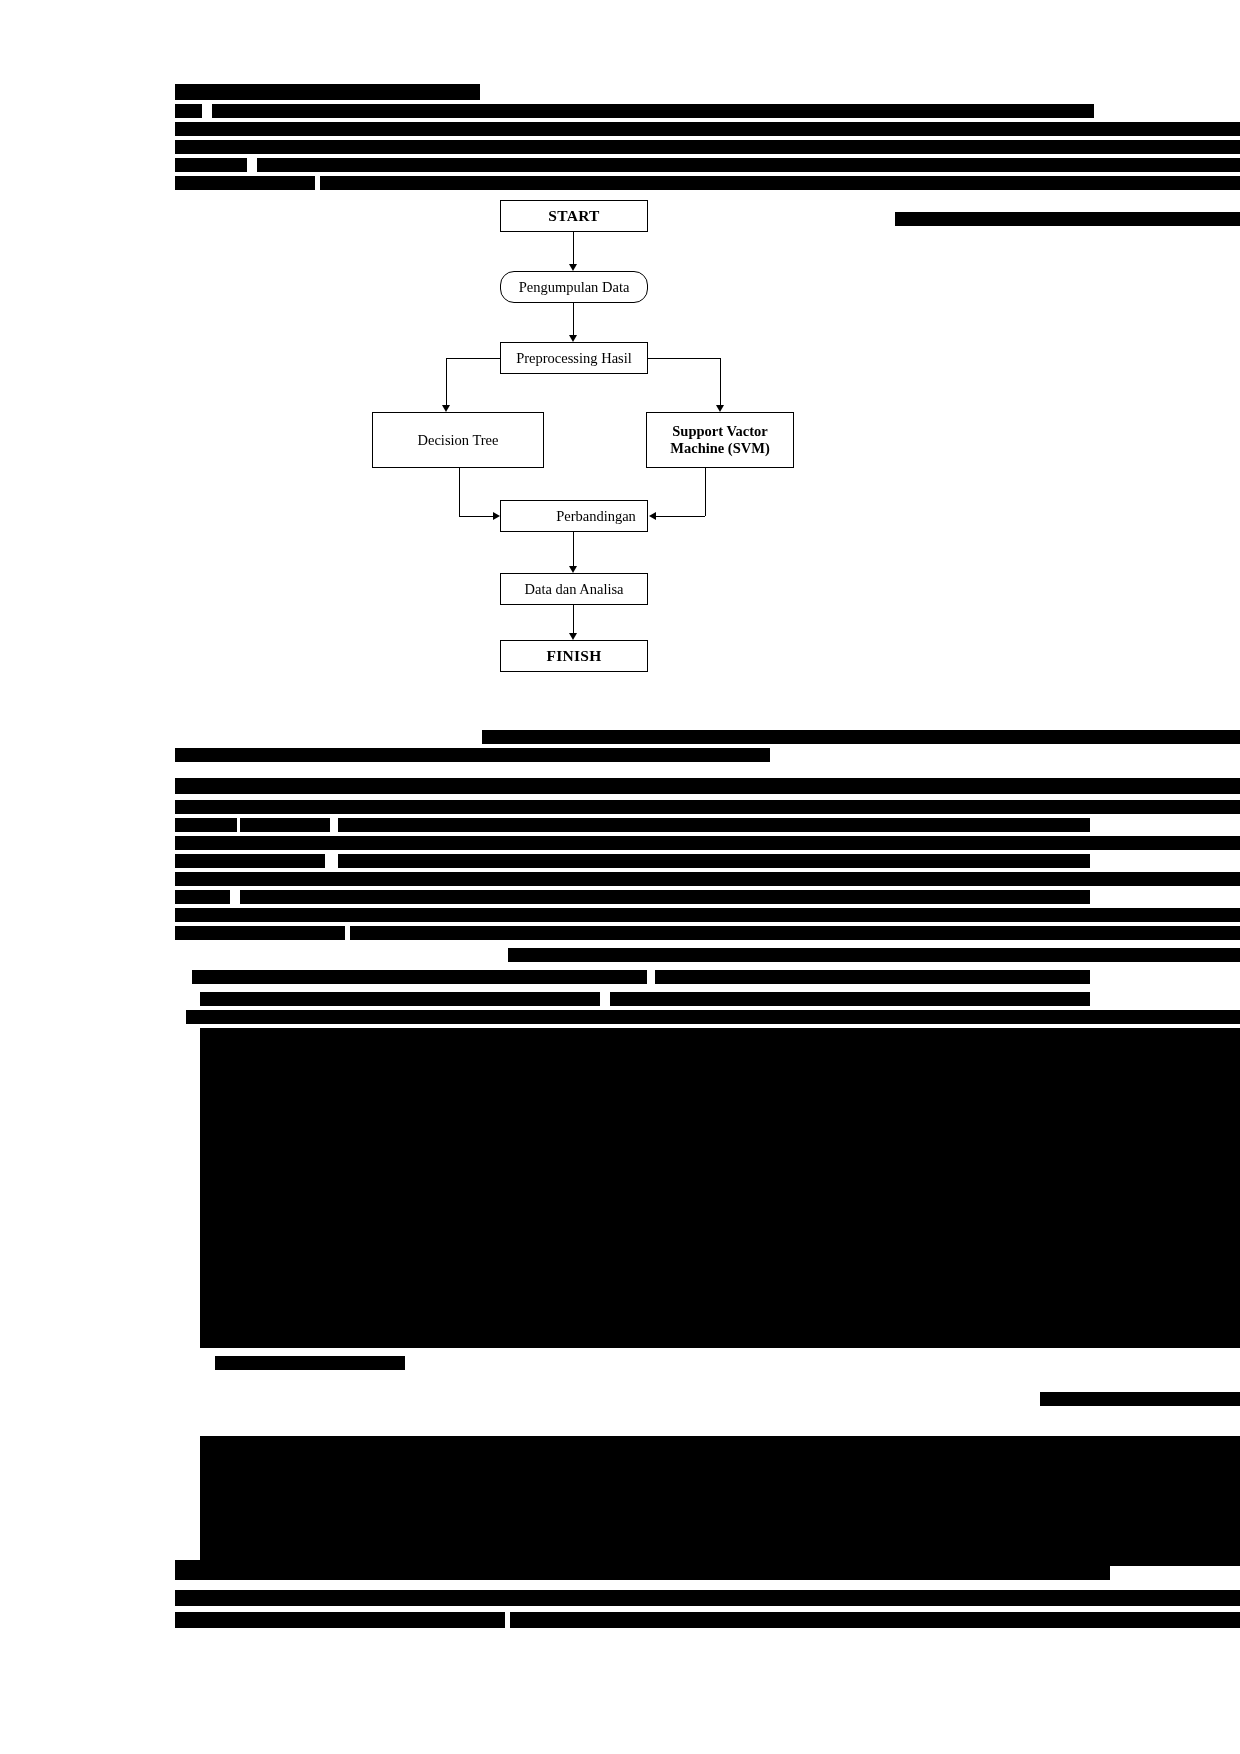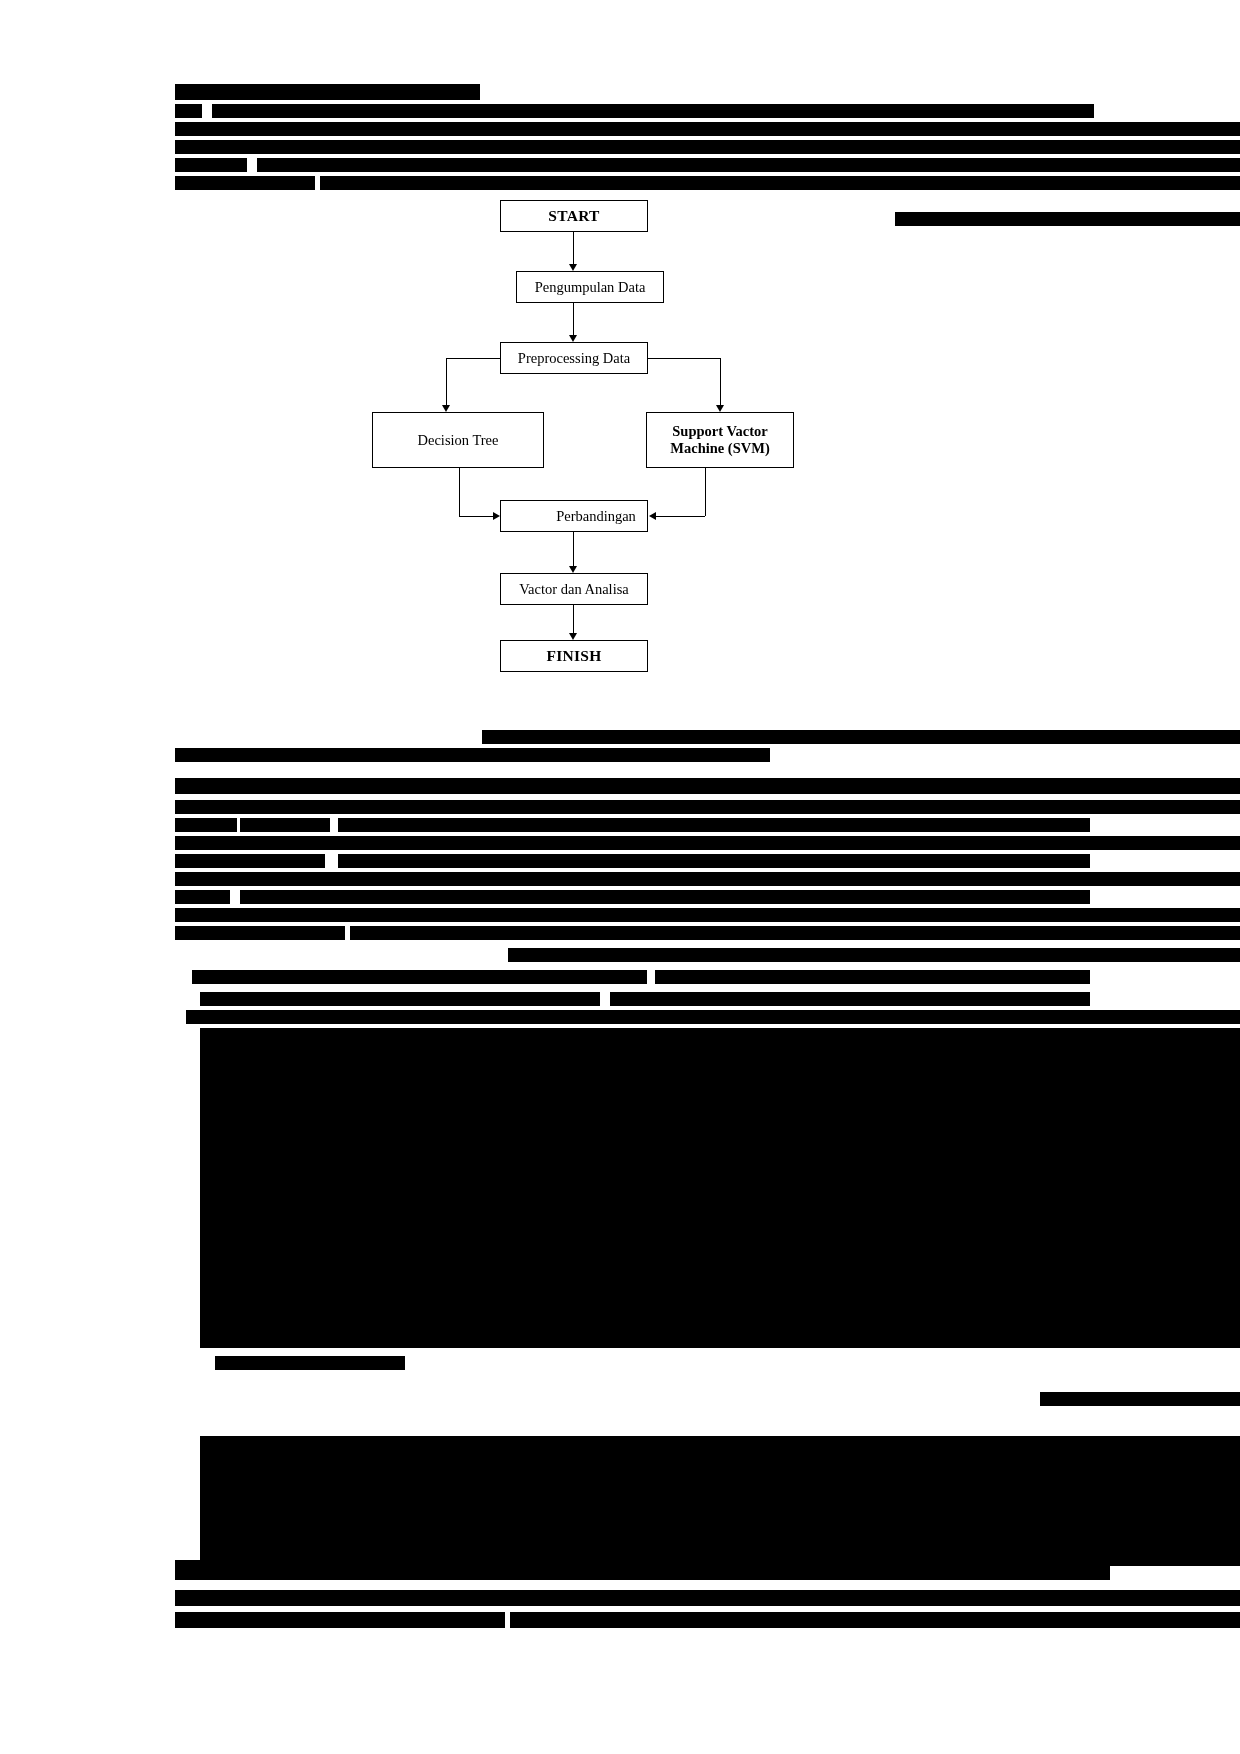--- a/index.html
+++ b/index.html
@@ -136,32 +136,32 @@
     <div class="redact" style="left: 175px; top: 1560px; width: 935px; height: 20px;"></div>
     <div class="redact" style="left: 175px; top: 1590px; width: 1065px; height: 16px;"></div>
     <div class="redact" style="left: 175px; top: 1612px; width: 330px; height: 16px;"></div>
     <div class="redact" style="left: 510px; top: 1612px; width: 730px; height: 16px;"></div>
   </div>
 
 <div id="flowchart">
 
   <div class="node bold" style="left:140px;top:10px;width:148px;height:32px;">START</div>
 
-  <div class="node" style="left:156px;top:81px;width:148px;height:32px;">Pengumpulan Data</div>
+  <div class="node" style="left:140px;top:81px;width:148px;height:32px;border-radius:14px;">Pengumpulan Data</div>
 
-  <div class="node" style="left:140px;top:152px;width:148px;height:32px;">Preprocessing Data</div>
+  <div class="node" style="left:140px;top:152px;width:148px;height:32px;">Preprocessing Hasil</div>
 
   <div class="node" style="left:12px;top:222px;width:172px;height:56px;">Decision Tree</div>
 
   <div class="node" style="left:286px;top:222px;width:148px;height:56px;white-space:pre-line;font-weight:bold;">Support Vactor
 Machine (SVM)</div>
 
   <div class="node" style="left:140px;top:310px;width:148px;height:32px;padding-left:48px;">Perbandingan</div>
 
-  <div class="node" style="left:140px;top:383px;width:148px;height:32px;">Vactor dan Analisa</div>
+  <div class="node" style="left:140px;top:383px;width:148px;height:32px;">Data dan Analisa</div>
 
   <div class="node bold" style="left:140px;top:450px;width:148px;height:32px;">FINISH</div>
 
   <div class="line vline" style="left:213px;top:42px;height:32px;"></div>
   <div class="arrow-down" style="left:209px;top:74px;"></div>
 
   <div class="line vline" style="left:213px;top:113px;height:32px;"></div>
   <div class="arrow-down" style="left:209px;top:145px;"></div>
 
   <div class="line hline" style="left:86px;top:168px;width:54px;"></div>

